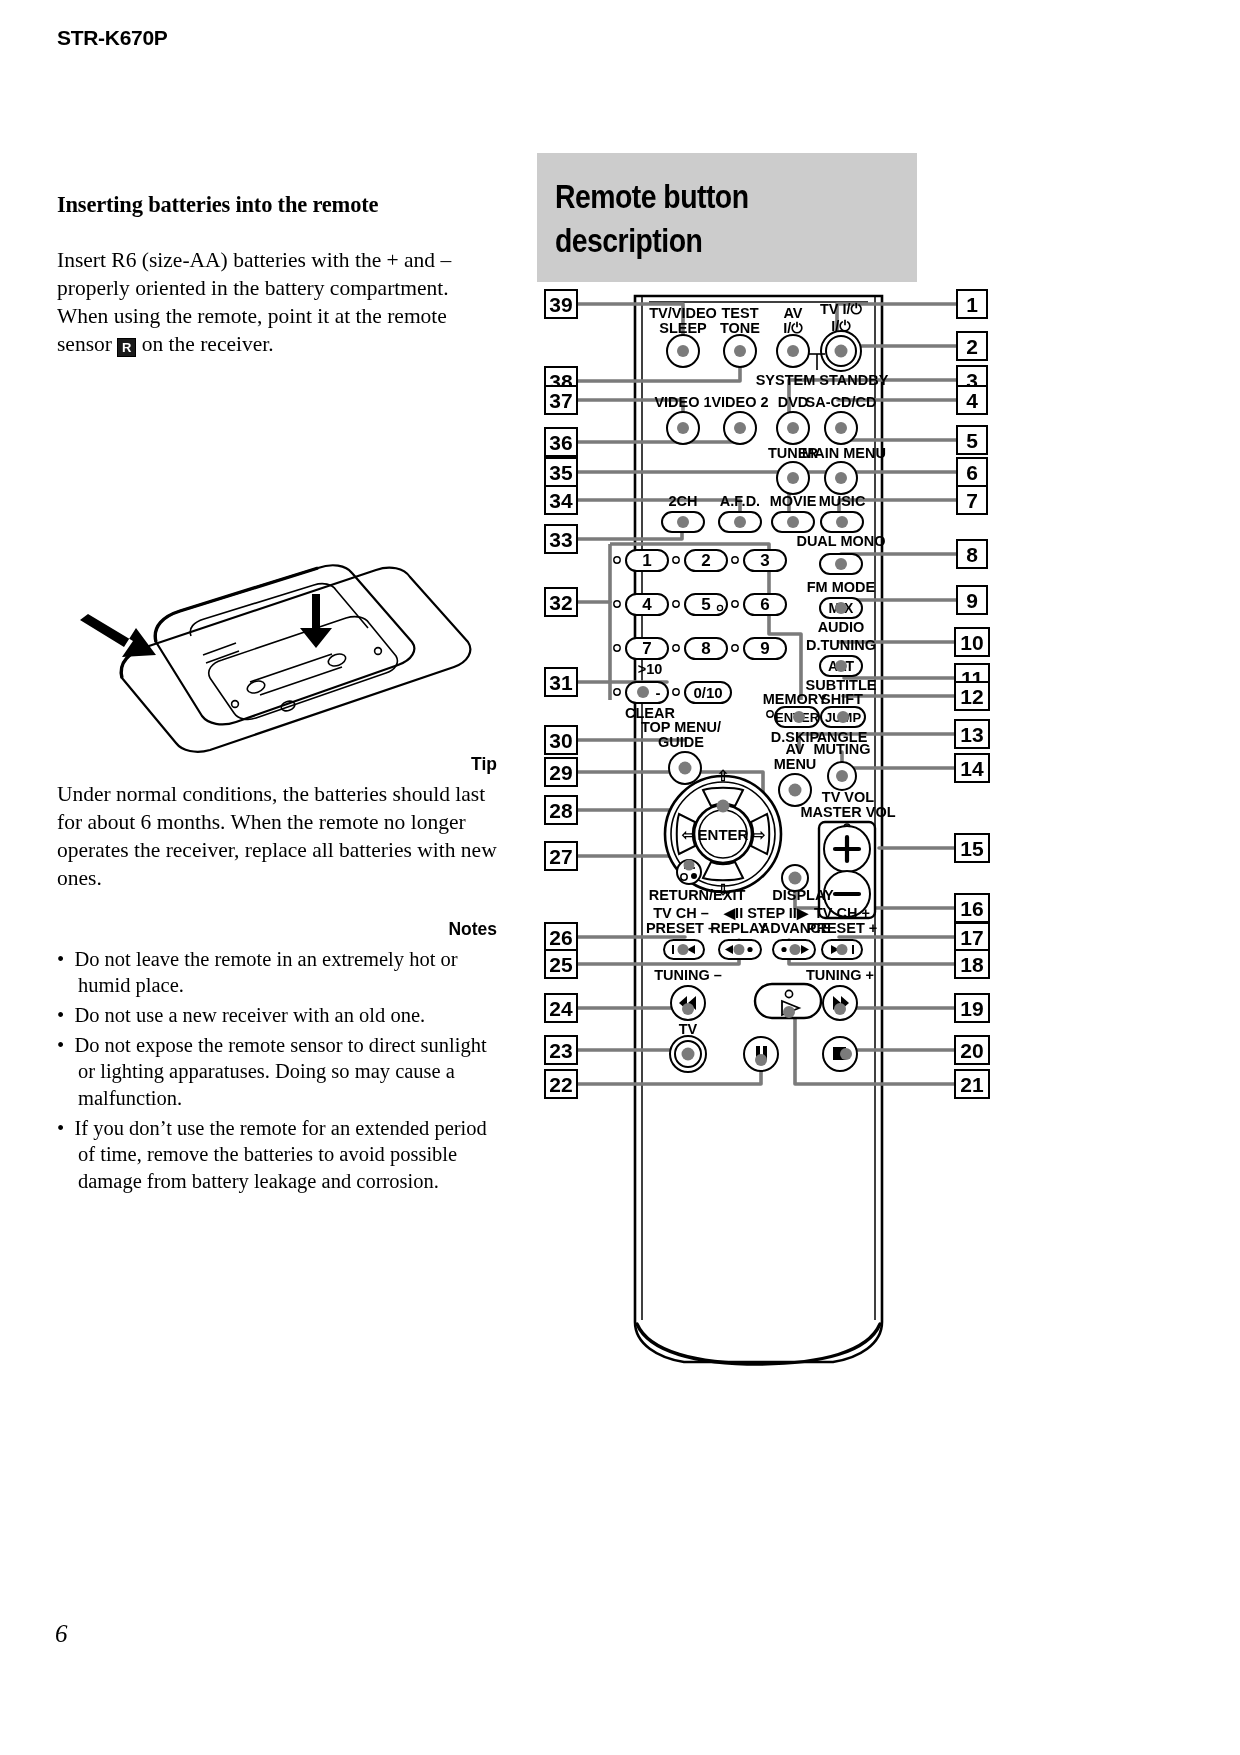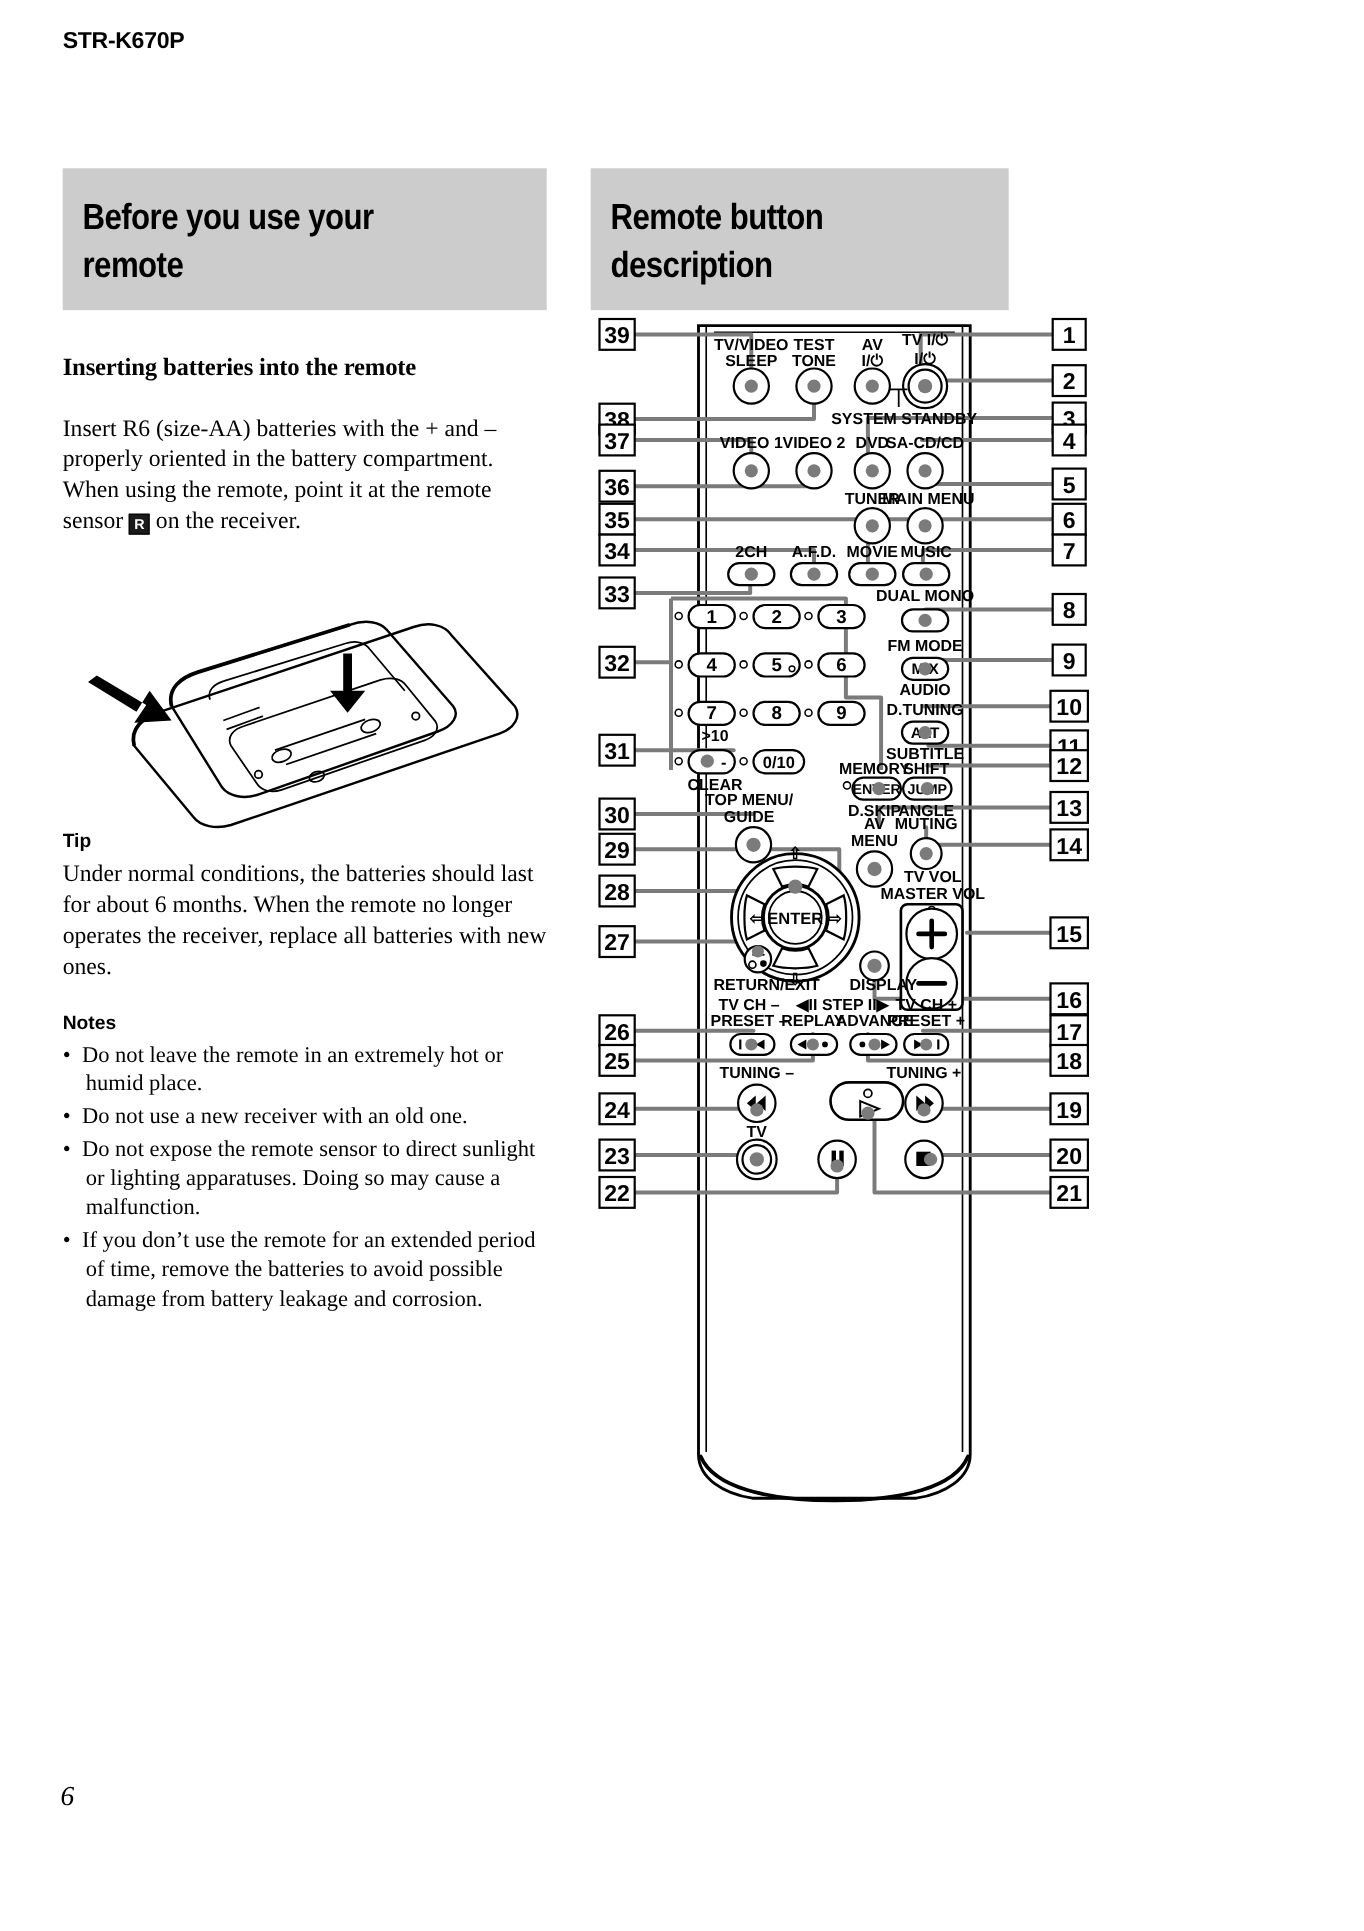--- a/index.html
+++ b/index.html
@@ -20,21 +20,21 @@
   .band{background:#cccccc;padding:22px 18px 20px 18px;box-sizing:border-box;}
   .band h1{margin:0;font-family:"Liberation Sans",sans-serif;font-weight:bold;
       font-size:33px;line-height:1.32;letter-spacing:-0.6px;
       transform:scaleX(.86);transform-origin:left center;}
   .band-left{width:440px;min-height:113px;}
   .band-right{width:380px;min-height:113px;}
 
   h2.sub{font-family:Liberation Serif, serif;font-weight:bold;font-size:22.5px;
       line-height:1.42;margin:36px 0 26px 0;letter-spacing:-0.2px;}
   h3.minor{font-family:"Liberation Sans",sans-serif;font-weight:bold;font-size:17.5px;
-      margin:26px 0 6px 0;}
+      margin:26px 0 6px 0;text-align:right;}
   p.body{font-size:21.5px;line-height:1.30;margin:0 0 6px 0;}
   ul.notes{list-style:none;margin:2px 0 2px 0;padding:0;}
   ul.notes li{font-size:20.5px;line-height:1.30;margin:0 0 3px 0;
       padding-left:21px;text-indent:-21px;}
   ul.notes li:before{content:"\2022\00a0\00a0";}
 
   .sensor-ico{display:inline-block;width:17px;height:17px;background:#1a1a1a;
       color:#fff;font-family:"Liberation Sans",sans-serif;font-weight:bold;
       font-size:13px;line-height:17px;text-align:center;vertical-align:-1px;
       border:1px solid #000;}
@@ -47,23 +47,20 @@
   svg{display:block;overflow:visible;}
   text{font-family:"Liberation Sans",sans-serif;font-weight:bold;}
 </style>
 </head>
 <body>
 
 <div class="page-header">STR-K670P</div>
 <div class="page-number">6</div>
 
 <div class="col-left">
-  <div class="band band-left">
-    <h1>Before you use your remote</h1>
-  </div>
   <h2 class="sub">Inserting batteries into the remote</h2>
   <p class="body"><span>Insert R6 (size-AA) batteries with the + and – properly oriented in the battery compartment. When using the remote, point it at the remote sensor </span><span class="sensor-ico">R</span><span> on the receiver.</span></p>
 </div>
 
 <div class="battery-art">
 <svg width="440" height="230" viewBox="0 0 440 230">
   <g fill="none" stroke="#000" stroke-width="2.2" stroke-linejoin="round">
 
     <path d="M96 118 C92 102 104 92 120 87 L258 44 C272 39 286 41 292 49
              L352 118 C358 126 352 136 338 141 L176 198 C162 203 148 200 142 192 Z"></path>

